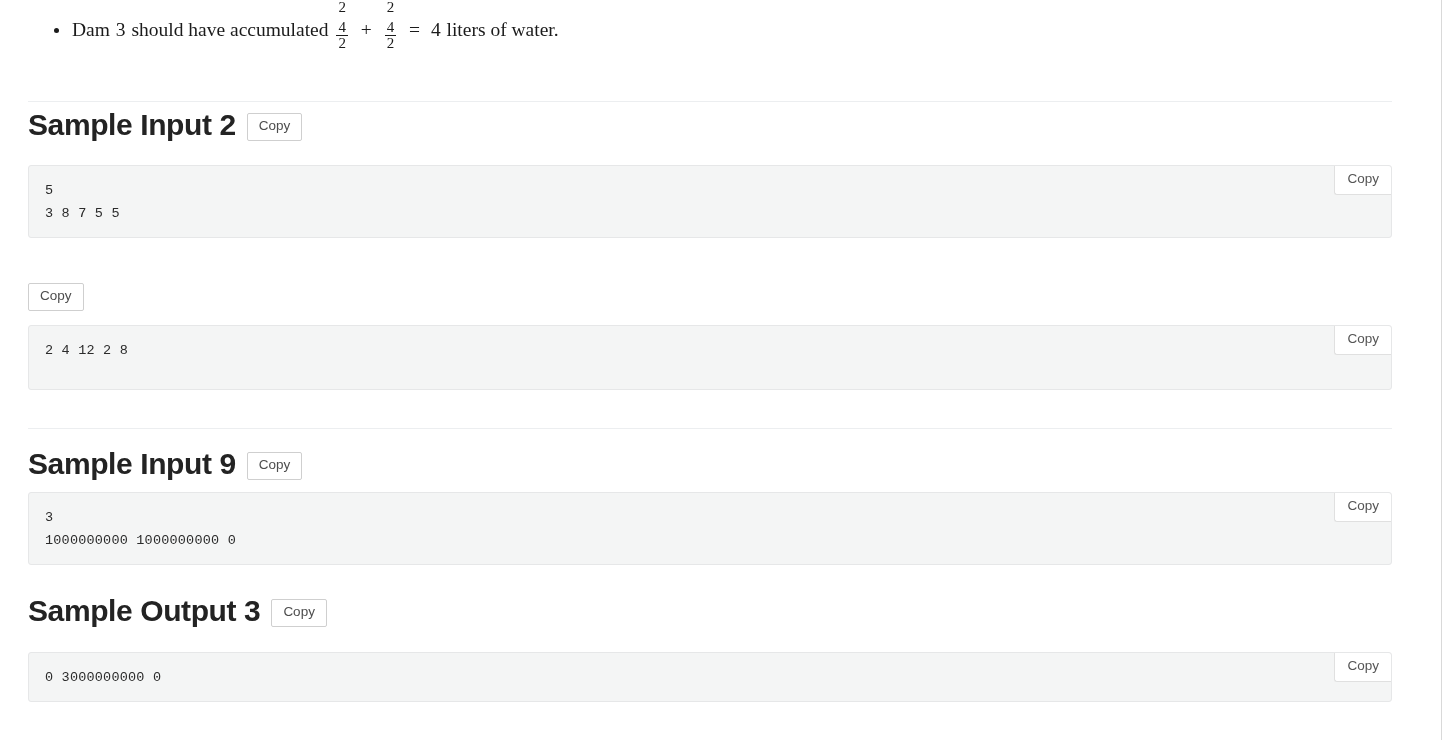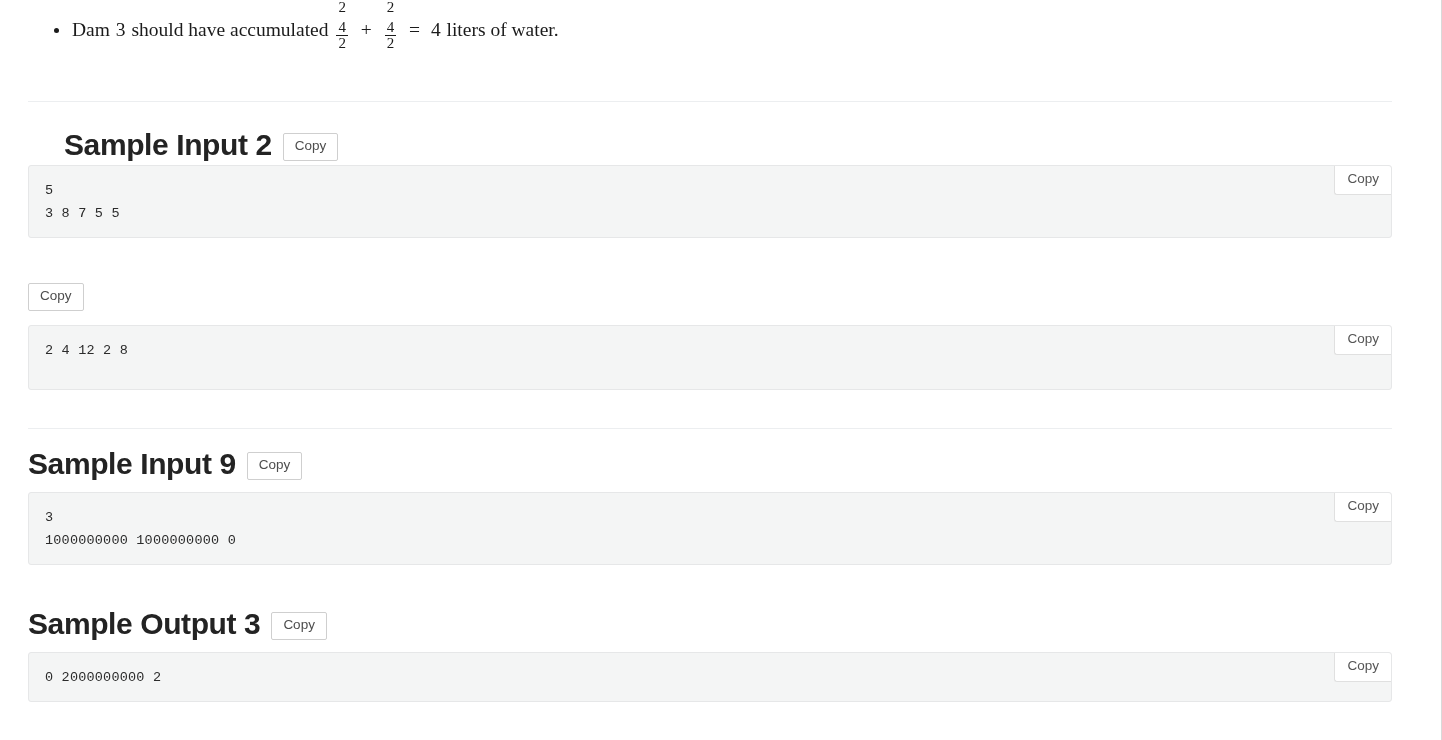--- a/index.html
+++ b/index.html
@@ -181,21 +181,21 @@
         <span class="frac"><span class="num">4</span><span class="den">2</span></span>
         <span class="op">=</span>
         <span class="mathnum">4</span>
         <span>liters of water.</span>
       </li>
     </ul>
   </div>
 
   <hr class="divider" style="top:93px;">
 
-  <div class="section-head" style="top:130px;margin-left:36px;">
+  <div class="section-head" style="top:110px;">
     <span class="section-title">Sample Input 2</span>
     <button class="head-copy-btn">Copy</button>
   </div>
   <div class="code-block" style="top:165px;height:73px;">
     <pre>5
 3 8 7 5 5</pre>
     <button class="code-copy-btn">Copy</button>
   </div>
 
   <div class="section-head" style="top:281px;">
@@ -211,22 +211,22 @@
   <div class="section-head" style="top:449px;">
     <span class="section-title">Sample Input 9</span>
     <button class="head-copy-btn">Copy</button>
   </div>
   <div class="code-block" style="top:492px;height:73px;">
     <pre>3
 1000000000 1000000000 0</pre>
     <button class="code-copy-btn">Copy</button>
   </div>
 
-  <div class="section-head" style="top:609px;">
+  <div class="section-head" style="top:596px;">
     <span class="section-title">Sample Output 3</span>
     <button class="head-copy-btn">Copy</button>
   </div>
   <div class="code-block" style="top:652px;height:50px;">
-    <pre>0 2000000000 2</pre>
+    <pre>0 3000000000 0</pre>
     <button class="code-copy-btn">Copy</button>
   </div>
 
 </div>
 
 </body></html>

